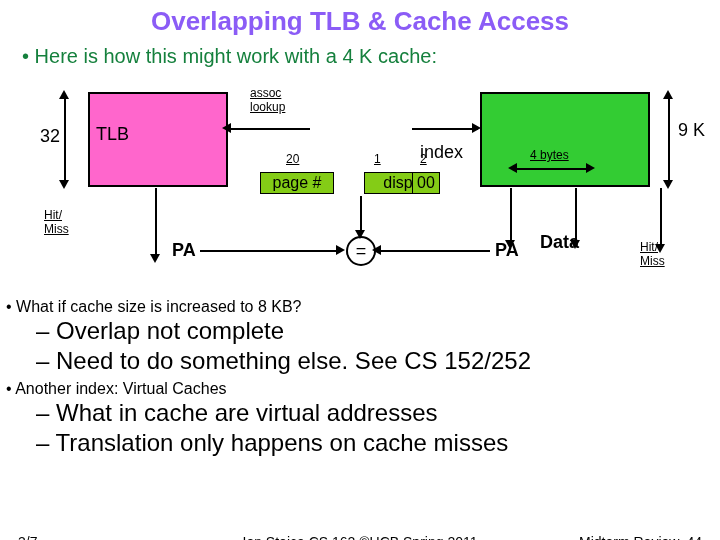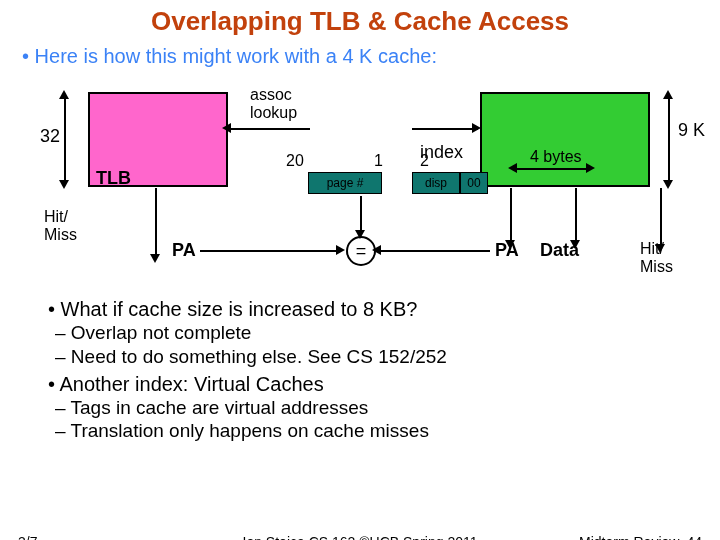--- a/index.html
+++ b/index.html
@@ -6,28 +6,28 @@
   body {
     width: 720px;
     height: 540px;
     font-family: Arial, Helvetica, sans-serif;
     background: #fff;
     position: relative;
     overflow: hidden;
   }
   .title {
     text-align: center;
-    color: #c2410c;
+    color: #8b5cf6;
     font-size: 26px;
     font-weight: bold;
     padding-top: 6px;
   }
   .intro {
     font-size: 20px;
-    color: #3b82f6;
+    color: #15803d;
     padding: 8px 0 0 22px;
   }
   .diagram {
     position: relative;
     width: 100%;
     height: 230px;
   }
   
   .tlb-box {
     position: absolute;
@@ -37,58 +37,56 @@
     border: 2px solid #000;
   }
   .cache-box {
     position: absolute;
     left: 480px; top: 24px;
     width: 170px; height: 95px;
     background: #33cc33;
     border: 2px solid #000;
   }
   .lbl { position: absolute; font-size: 18px; color: #000; }
-  .small { font-size: 16px; }
+  .small { font-size: 12px; text-decoration: underline; }
 
   
   .fieldbox {
     position: absolute;
     border: 1.5px solid #000;
     text-align: center;
-    font-size: 12px;
+    font-size: 16px;
     line-height: 20px;
-    background: #0f766e;
-    margin-left: 48px;
+    background: #84cc16;
   }
   .eq-circle {
     position: absolute;
     width: 30px; height: 30px;
     border: 2px solid #000;
     border-radius: 50%;
     text-align: center;
     line-height: 26px;
     font-size: 18px;
   }
 
   
   .arrow-line { position:absolute; background:#000; }
   .arrow-head { position:absolute; width:0; height:0; }
   .ah-right { border-top:5px solid transparent; border-bottom:5px solid transparent; border-left:9px solid #000; }
   .ah-left  { border-top:5px solid transparent; border-bottom:5px solid transparent; border-right:9px solid #000; }
   .ah-down  { border-left:5px solid transparent; border-right:5px solid transparent; border-top:9px solid #000; }
   .ah-up    { border-left:5px solid transparent; border-right:5px solid transparent; border-bottom:9px solid #000; }
 
   .bullets {
-    font-size: 20px;
-    padding-left: 20px;
-    margin-left: 28px;
+    font-size: 16px;
+    padding-left: 6px;
   }
   .sub {
-    font-size: 19px;
-    padding-left: 55px;
+    font-size: 24px;
+    padding-left: 36px;
     line-height: 1.25;
   }
   .footer {
     position: absolute;
     bottom: 6px;
     font-size: 14px;
     width: 100%;
   }
   .f-left { position:absolute; left:18px; }
   .f-center { position:absolute; left:0; right:0; text-align:center; }
@@ -101,21 +99,21 @@
 <div class="intro">• Here is how this might work with a 4 K cache:</div>
 
 <div class="diagram">
 
   <div class="arrow-line" style="left:64px; top:28px; width:2px; height:88px;"></div>
   <div class="arrow-head ah-up" style="left:59px; top:22px;"></div>
   <div class="arrow-head ah-down" style="left:59px; top:112px;"></div>
   <div class="lbl" style="left:40px; top:58px;">32</div>
 
   <div class="tlb-box"></div>
-  <div class="lbl" style="left:96px; top:56px; font-weight:bold;margin-top:44px;">TLB</div>
+  <div class="lbl" style="left:96px; top:56px; font-weight:normal;">TLB</div>
 
   <div class="lbl small" style="left:250px; top:18px; white-space:pre; text-align:left;">assoc
 lookup</div>
   <div class="arrow-line" style="left:230px; top:60px; width:80px; height:2px;"></div>
   <div class="arrow-head ah-left" style="left:222px; top:55px;"></div>
 
   <div class="lbl" style="left:420px; top:48px;margin-top:26px;">index</div>
   <div class="arrow-line" style="left:412px; top:60px; width:66px; height:2px;"></div>
   <div class="arrow-head ah-right" style="left:472px; top:55px;"></div>
 
@@ -124,21 +122,21 @@
   <div class="arrow-line" style="left:668px; top:28px; width:2px; height:88px;"></div>
   <div class="arrow-head ah-up" style="left:663px; top:22px;"></div>
   <div class="arrow-head ah-down" style="left:663px; top:112px;"></div>
   <div class="lbl" style="left:678px; top:52px;">9 K</div>
 
   <div class="lbl small" style="left:286px; top:84px;">20</div>
   <div class="fieldbox" style="left:260px; top:104px; width:74px; height:22px;">page #</div>
 
   <div class="lbl small" style="left:374px; top:84px;">1</div>
   <div class="lbl small" style="left:420px; top:84px;">2</div>
-  <div class="fieldbox" style="left:364px; top:104px; width:48px; height:22px;">disp</div>
+  <div class="fieldbox" style="left:364px; top:104px; width:68px; height:22px;">disp</div>
   <div class="fieldbox" style="left:412px; top:104px; width:28px; height:22px;">00</div>
 
   <div class="arrow-line" style="left:516px; top:100px; width:72px; height:2px;"></div>
   <div class="arrow-head ah-left" style="left:508px; top:95px;"></div>
   <div class="arrow-head ah-right" style="left:586px; top:95px;"></div>
   <div class="lbl small" style="left:530px; top:80px;">4 bytes</div>
 
   <div class="lbl small" style="left:44px; top:140px; white-space:pre;">Hit/
 Miss</div>
 
@@ -158,32 +156,32 @@
   <div class="arrow-line" style="left:510px; top:120px; width:2px; height:56px;"></div>
   <div class="arrow-head ah-down" style="left:505px; top:172px;"></div>
 
   <div class="arrow-line" style="left:575px; top:120px; width:2px; height:56px;"></div>
   <div class="arrow-head ah-down" style="left:570px; top:172px;"></div>
 
   <div class="arrow-line" style="left:660px; top:120px; width:2px; height:60px;"></div>
   <div class="arrow-head ah-down" style="left:655px; top:176px;"></div>
 
   <div class="lbl" style="left:495px; top:172px; font-weight:bold;">PA</div>
-  <div class="lbl" style="left:540px; top:172px; font-weight:bold;">Data</div>
+  <div class="lbl" style="left:540px; top:164px; font-weight:bold;">Data</div>
   <div class="lbl small" style="left:640px; top:172px; white-space:pre;">Hit/
 Miss</div>
 
   <div class="arrow-line" style="left:380px; top:182px; width:110px; height:2px;"></div>
   <div class="arrow-head ah-left" style="left:372px; top:177px;"></div>
 </div>
 
 <div class="bullets">• What if cache size is increased to 8 KB?</div>
 <div class="sub">– Overlap not complete</div>
 <div class="sub">– Need to do something else.  See CS 152/252</div>
 <div class="bullets" style="padding-top:4px;">• Another index: Virtual Caches</div>
-<div class="sub">– Tags in cache are virtual addresses</div>
+<div class="sub">– What in cache are virtual addresses</div>
 <div class="sub">– Translation only happens on cache misses</div>
 
 <div class="footer">
   <span class="f-left">3/7</span>
   <span class="f-center">Ion Stoica CS 162 ©UCB Spring 2011</span>
   <span class="f-right">Midterm Review. 44</span>
 </div>
 
 </body></html>

